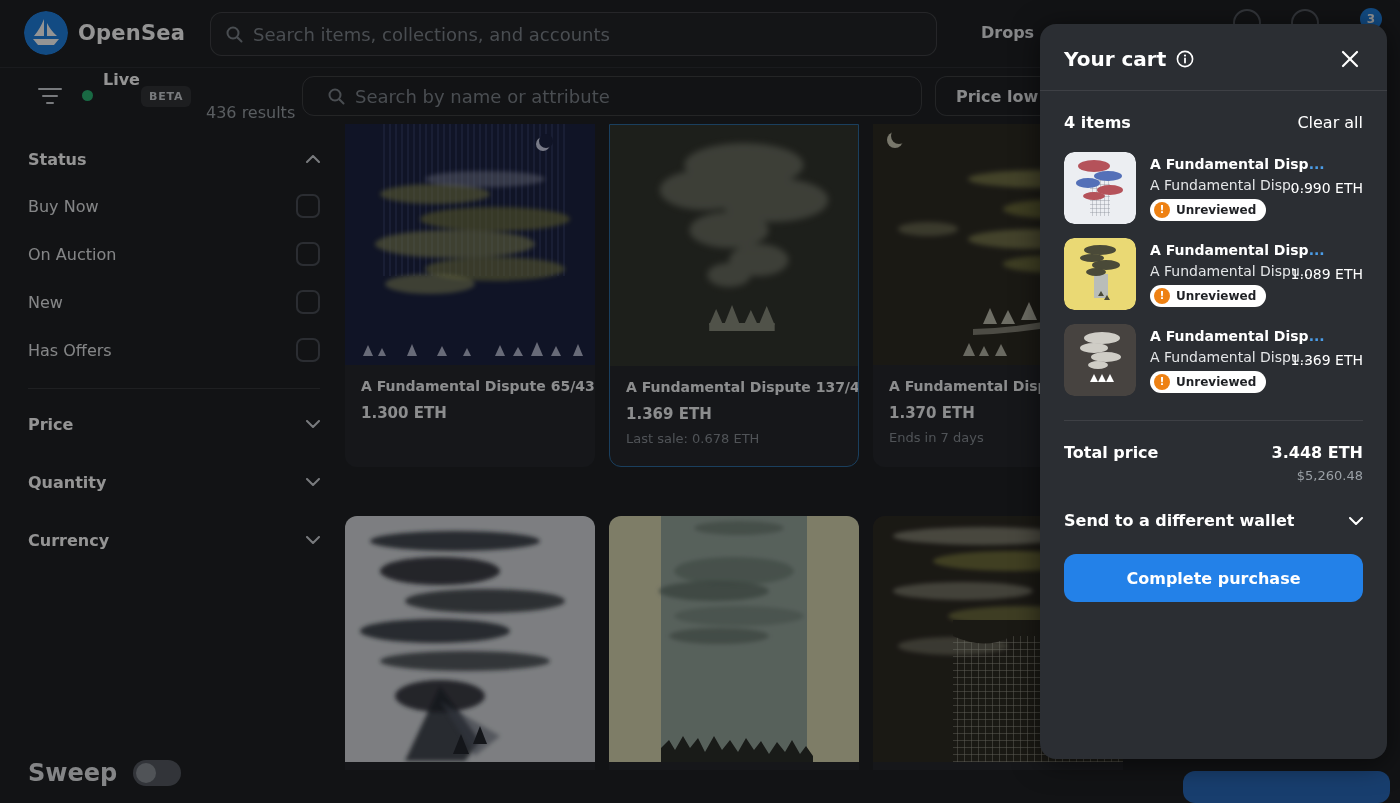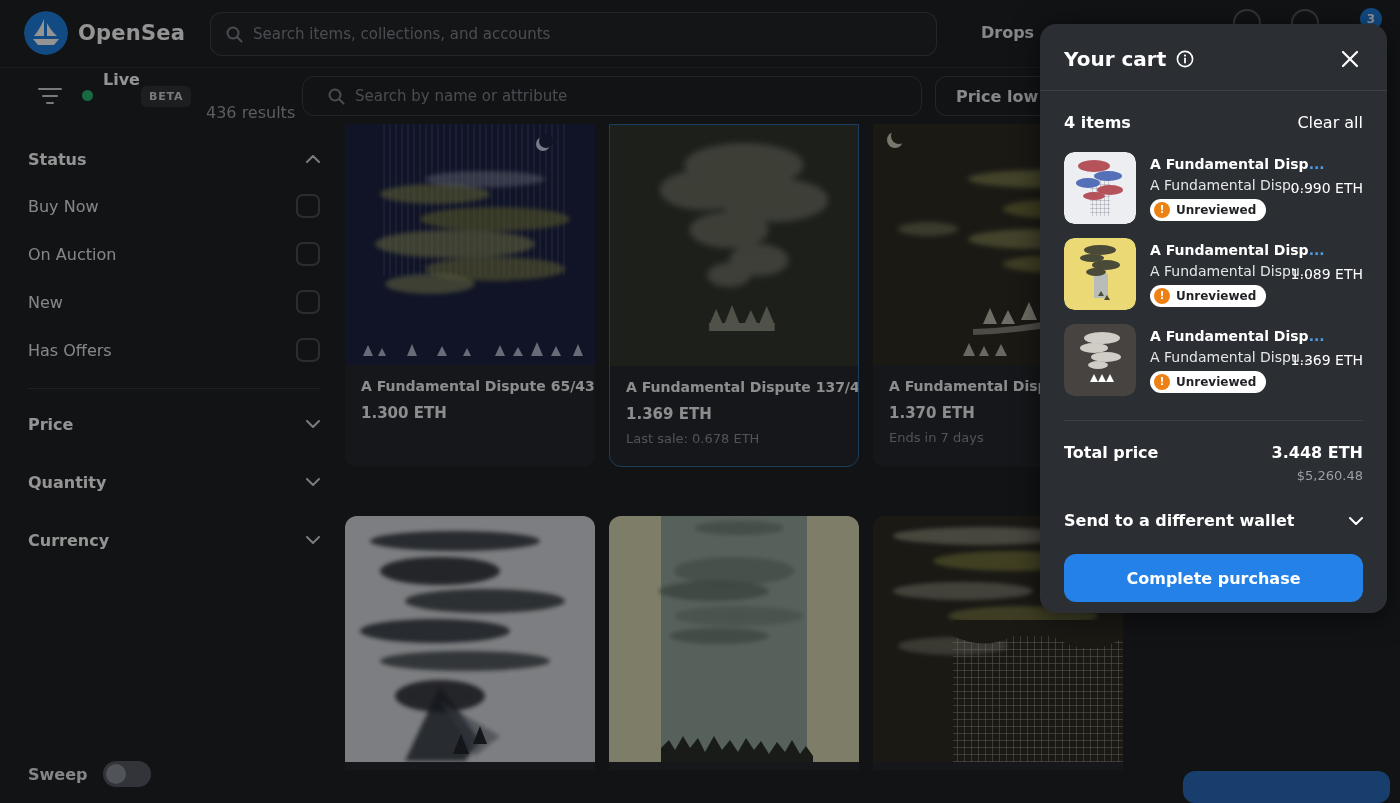--- a/index.html
+++ b/index.html
@@ -13,21 +13,21 @@
   
   .topnav { position:absolute; top:0; left:0; width:1221px; height:68px;
     background:#1f2125; border-bottom:1px solid rgba(255,255,255,.07); }
   .logo-wrap { position:absolute; left:24px; top:11px; display:flex; align-items:center; gap:10px; }
   .logo-circle { width:44px; height:44px; border-radius:50%; }
   .brand { font-size:21px; font-weight:700; letter-spacing:.2px; }
   .nav-search { position:absolute; left:210px; top:12px; width:727px; height:44px;
     border:1px solid rgba(255,255,255,.14); border-radius:12px; display:flex; align-items:center;
     padding:0 14px; gap:10px; background:rgba(255,255,255,.02); }
   .nav-search input, .attr-search input { flex:1; background:transparent; border:none; outline:none;
-    color:#e8eaed; font-size:15px; font-family:inherit; }
+    color:#e8eaed; font-size:18px; font-family:inherit; }
   .nav-search input::placeholder, .attr-search input::placeholder { color:#7f858c; }
   .nav-link { position:absolute; left:981px; top:23px; font-size:16px; font-weight:600; color:#e8eaed; cursor:pointer; }
   .ghost-icon { position:absolute; top:9px; width:28px; height:28px; border-radius:50%;
     border:2px solid #565b63; }
   .count-badge { position:absolute; left:1360px; top:8px; width:22px; height:22px; border-radius:50%;
     background:#2081e2; color:#fff; font-size:12px; font-weight:700; display:flex; align-items:center; justify-content:center; }
   
   .filterbar { position:absolute; top:68px; left:0; width:1400px; height:56px; background:#1f2125; }
   .f-icon { position:absolute; left:38px; top:88px; width:24px; height:18px; cursor:pointer; }
   .f-icon span { display:block; height:2px; background:#cfd3d8; border-radius:2px; margin-bottom:5px; }
@@ -44,42 +44,42 @@
     padding:0 20px; font-size:16px; font-weight:600; color:#e8eaed; cursor:pointer; background:#1f2125; }
   
   .sidebar { position:absolute; top:124px; left:0; width:345px; bottom:0; padding:0 25px 0 28px; }
   .side-row { display:flex; align-items:center; justify-content:space-between; cursor:pointer; }
   .side-head { height:46px; margin-top:12px; font-size:16px; font-weight:600; color:#fff; }
   .side-opt { height:48px; font-size:16px; color:#e4e6e8; }
   .checkbox { width:24px; height:24px; border:2px solid #4a4f57; border-radius:7px; }
   .side-divider { border-top:1px solid rgba(255,255,255,.10); margin:14px 0 8px 0; }
   .chev { stroke:#cfd3d8; fill:none; stroke-width:2; stroke-linecap:round; stroke-linejoin:round; }
   .sweep-row { position:absolute; left:28px; bottom:16px; display:flex; align-items:center; gap:16px; }
-  .sweep-label { font-size:16px; font-weight:600; color:#e4e6e8; }
+  .sweep-label { font-size:24px; font-weight:600; color:#e4e6e8; }
   .toggle { width:48px; height:26px; border-radius:13px; background:#565b63; position:relative; cursor:pointer; }
   .toggle .knob { position:absolute; left:3px; top:3px; width:20px; height:20px; border-radius:50%; background:#8a8f96; }
   
   .grid { position:absolute; left:345px; top:124px; width:778px; height:679px;
     display:flex; flex-wrap:wrap; column-gap:14px; row-gap:15px; overflow:hidden; }
   .card { width:250px; background:#26292e; border-radius:0 0 12px 12px; overflow:hidden; cursor:pointer; }
   .card.row1 { height:343px; }
   .card.row2 { height:254px; border-radius:12px 12px 0 0; }
   .card.selected { border:1px solid #2d6da3; }
   .card .art { width:100%; height:241px; display:block; }
   .card.row2 .art { height:246px; }
   .card-info { padding:13px 16px 0 16px; }
   .card-title { font-size:14px; font-weight:700; color:#f2f3f5; white-space:nowrap; }
   .card-price { font-size:15px; font-weight:700; margin-top:10px; color:#f2f3f5; }
   .card-note { font-size:13px; color:#8a8f96; margin-top:8px; min-height:15px; }
   
   .fab { position:absolute; left:1183px; top:771px; width:207px; height:32px; border-radius:12px; background:#2a6bbd; }
   
   .dim { position:absolute; inset:0; background:rgba(0,0,0,.42); z-index:40; }
   
-  .cart { position:absolute; top:24px; right:13px; width:347px; height:589px; z-index:50;
+  .cart { position:absolute; top:24px; right:13px; width:347px; height:735px; z-index:50;
     background:#2b2e33; border-radius:16px; box-shadow:0 4px 28px rgba(0,0,0,.55); padding:22px 24px; }
   .cart-head { display:flex; align-items:center; }
   .cart-title { font-size:20px; font-weight:700; }
   .info-ic { margin-left:10px; display:inline-flex; }
   .close-btn { margin-left:auto; cursor:pointer; display:inline-flex; padding:4px; }
   .cart-div { border-top:1px solid rgba(255,255,255,.09); margin:18px -24px 0 -24px; }
   .items-head { display:flex; justify-content:space-between; margin-top:22px; }
   .items-count { font-size:16px; font-weight:700; }
   .clear-all { font-size:16px; font-weight:400; cursor:pointer; }
   .cart-list { margin-top:20px; display:flex; flex-direction:column; gap:14px; }

